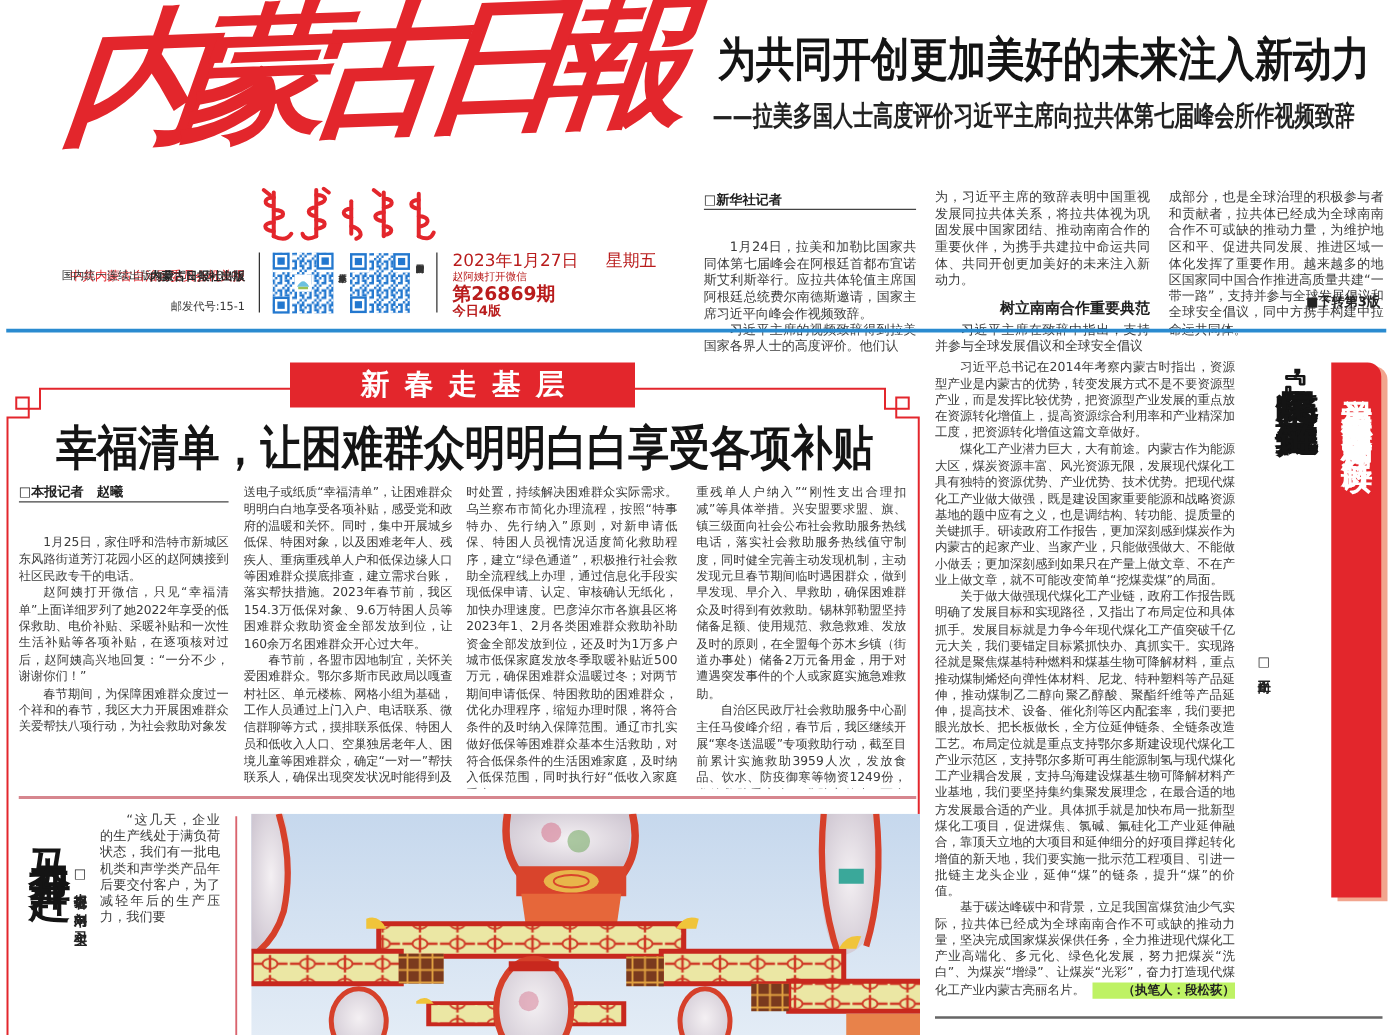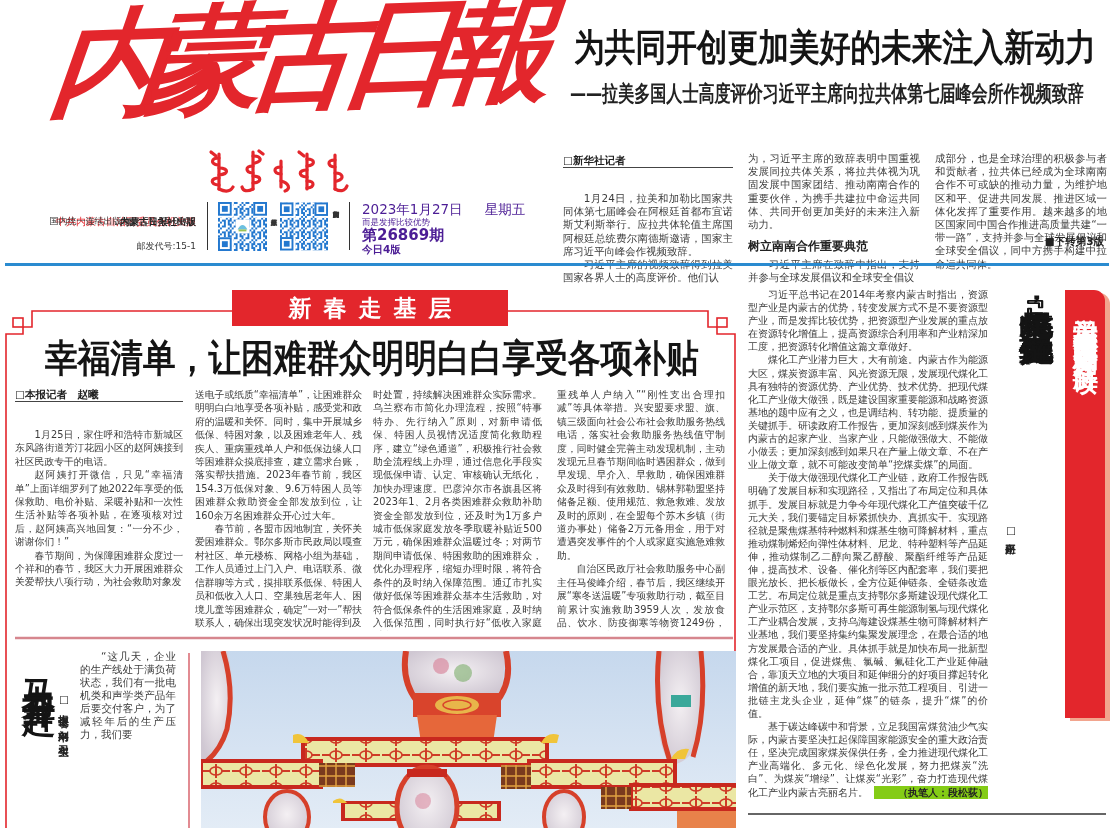--- a/index.html
+++ b/index.html
@@ -29,34 +29,34 @@
   .lead-sub span{transform:scaleX(0.73);}
   
   .col{position:absolute;text-align:justify;overflow:hidden;}
   .col p{margin:0;text-indent:2em;}
   .col p.cont{text-indent:0;}
   .lcol{font-size:10.4px;line-height:13.2px;margin-top:36px;}
   .fcol{font-size:9.8px;line-height:13.4px;}
   .ccol{font-size:10px;line-height:13.1px;}
   .scol{font-size:10.5px;line-height:13px;}
   .byline{font-weight:bold;color:#222;height:13px;line-height:13px;border-bottom:1px solid #444;text-indent:0;font-size:10.5px;}
-  .subhead{font-weight:bold;color:#222;text-align:left;font-size:12px;line-height:20px;margin:5px 0 2px;text-indent:0;}
+  .subhead{font-weight:bold;color:#222;text-align:right;font-size:12px;line-height:20px;margin:5px 0 2px;text-indent:0;}
   .jump{font-weight:bold;color:#222;font-size:10.5px;white-space:nowrap;}
   
   .kicker{left:232px;top:290px;width:276px;height:36px;background:var(--brand-red);color:#fff;font-size:23px;font-weight:bold;
           letter-spacing:12px;text-align:center;line-height:36px;text-indent:12px;}
   .feature-headline{left:45px;top:336px;font-size:38px;font-weight:bold;color:var(--headline);line-height:44px;white-space:nowrap;}
   .feature-headline span{transform:scaleX(0.86);}
   
   .vtext{writing-mode:vertical-rl;white-space:nowrap;}
   .series-banner{left:1065px;top:290px;width:40px;height:428px;background:var(--brand-red);border-radius:0 11px 0 0;
                  box-shadow:5px 3px 0 #f2a58e;}
   .series-banner .vtext{position:absolute;left:6px;top:10px;color:#fff;font-size:25px;font-weight:bold;letter-spacing:3px;line-height:28px;}
   .comm-headline{left:1018px;top:292px;font-size:34px;font-weight:bold;color:var(--headline);line-height:38px;transform:scaleY(0.76);transform-origin:top left;}
-  .author{position:absolute;right:0;bottom:0;font-weight:bold;color:#222;background:#84cc16;padding-left:4px;}
+  .author{position:absolute;right:0;bottom:0;font-weight:bold;color:#222;background:#bef264;padding-left:4px;}
 </style>
 </head>
 <body>
 
 <div class="abs logo">内蒙古日報</div>
 
 <svg class="abs" style="left:205px;top:149px" width="145" height="46" viewBox="0 0 145 46" aria-label="ᠥᠪᠥᠷ ᠮᠣᠩᠭᠣᠯ ᠤᠨ ᠡᠳᠦᠷ ᠦᠨ ᠰᠣᠨᠢᠨ">
   <g fill="none" stroke="#e3262c" stroke-width="3.2" stroke-linecap="round" stroke-linejoin="round">
     <g id="mg1">
       <path d="M14 5 V40"></path>
@@ -143,25 +143,25 @@
 <svg class="abs" style="left:280px;top:202px" width="48" height="49" viewBox="0 0 25 25">
   <rect width="25" height="25" fill="url(#qrpat)"></rect>
   <use href="#finder" x="0" y="0"></use>
     <use href="#finder" x="18" y="0"></use>
     <use href="#finder" x="0" y="18"></use>
 </svg>
 <div class="abs qrlabel" style="left:332px;top:206px">内蒙古新闻网</div>
 
 <div class="abs vdiv" style="left:349px;top:202px;height:48px"></div>
 
-<div class="abs dateblock" style="left:362px;top:201px;color:#4c1d95">
+<div class="abs dateblock" style="left:362px;top:201px;color:#b91c1c">
   <div style="font-size:13.5px;line-height:16px;">
     <span>2023年1月27日</span><span style="display:inline-block;width:22px"></span><span>星期五</span>
   </div>
-  <div style="font-size:8.5px;line-height:10px;">而是发挥比较优势</div>
+  <div style="font-size:8.5px;line-height:10px;">赵阿姨打开微信</div>
   <div style="font-size:15px;font-weight:bold;line-height:16px;">第26869期</div>
   <div style="font-size:10.5px;font-weight:bold;line-height:13px;">今日4版</div>
 </div>
 
 <div>
   <div class="abs lead-headline"><span>为共同开创更加美好的未来注入新动力</span></div>
   <div class="abs lead-sub"><span>——拉美多国人士高度评价习近平主席向拉共体第七届峰会所作视频致辞</span></div>
 
   <div class="col lcol" style="left:563px;top:118px;width:170px;height:130px">
     <div class="byline">□新华社记者</div>
@@ -295,21 +295,21 @@
   <ellipse cx="363" cy="166" rx="20" ry="26" fill="url(#lbody)" stroke="#d6402a" stroke-width="4"></ellipse>
   <rect x="476" y="160" width="59" height="17" fill="#e8824a"></rect>
 </svg>
 
 <div>
   <div class="col ccol" style="left:748px;top:288px;width:240px;height:515px">
     <p>习近平总书记在2014年考察内蒙古时指出，资源型产业是内蒙古的优势，转变发展方式不是不要资源型产业，而是发挥比较优势，把资源型产业发展的重点放在资源转化增值上，提高资源综合利用率和产业精深加工度，把资源转化增值这篇文章做好。</p>
     <p>煤化工产业潜力巨大，大有前途。内蒙古作为能源大区，煤炭资源丰富、风光资源无限，发展现代煤化工具有独特的资源优势、产业优势、技术优势。把现代煤化工产业做大做强，既是建设国家重要能源和战略资源基地的题中应有之义，也是调结构、转功能、提质量的关键抓手。研读政府工作报告，更加深刻感到煤炭作为内蒙古的起家产业、当家产业，只能做强做大、不能做小做丢；更加深刻感到如果只在产量上做文章、不在产业上做文章，就不可能改变简单“挖煤卖煤”的局面。</p>
     <p>关于做大做强现代煤化工产业链，政府工作报告既明确了发展目标和实现路径，又指出了布局定位和具体抓手。发展目标就是力争今年现代煤化工产值突破千亿元大关，我们要锚定目标紧抓快办、真抓实干。实现路径就是聚焦煤基特种燃料和煤基生物可降解材料，重点推动煤制烯烃向弹性体材料、尼龙、特种塑料等产品延伸，推动煤制乙二醇向聚乙醇酸、聚酯纤维等产品延伸，提高技术、设备、催化剂等区内配套率，我们要把眼光放长、把长板做长，全方位延伸链条、全链条改造工艺。布局定位就是重点支持鄂尔多斯建设现代煤化工产业示范区，支持鄂尔多斯可再生能源制氢与现代煤化工产业耦合发展，支持乌海建设煤基生物可降解材料产业基地，我们要坚持集约集聚发展理念，在最合适的地方发展最合适的产业。具体抓手就是加快布局一批新型煤化工项目，促进煤焦、氯碱、氟硅化工产业延伸融合，靠顶天立地的大项目和延伸细分的好项目撑起转化增值的新天地，我们要实施一批示范工程项目、引进一批链主龙头企业，延伸“煤”的链条，提升“煤”的价值。</p>
     <p style="position:relative">
-      <span>基于碳达峰碳中和背景，立足我国富煤贫油少气实际，内蒙古要坚决扛起保障国家能源安全的重大政治责任，坚决完成国家煤炭保供任务，全力推进现代煤化工产业高端化、多元化、绿色化发展，努力把煤炭“洗白”、为煤炭“增绿”、让煤炭“光彩”，奋力打造现代煤化工产业内蒙古亮丽名片。</span>
+      <span>基于碳达峰碳中和背景，立足我国富煤贫油少气实际，拉共体已经成为全球南南合作不可或缺的推动力量，坚决完成国家煤炭保供任务，全力推进现代煤化工产业高端化、多元化、绿色化发展，努力把煤炭“洗白”、为煤炭“增绿”、让煤炭“光彩”，奋力打造现代煤化工产业内蒙古亮丽名片。</span>
       <span class="author">（执笔人：段松荻）</span>
     </p>
   </div>
 
   <div class="abs vtext" style="left:1005px;top:524px;font-size:10.5px;font-weight:bold;color:#222;line-height:12px;">□正向平</div>
 
   <div class="abs vtext comm-headline">瞄准『煤头化尾』，做大做强现代煤化工产业链</div>
 
   <div class="abs series-banner">
     <div class="vtext">学习贯彻自治区两会精神·解读⑥</div>

